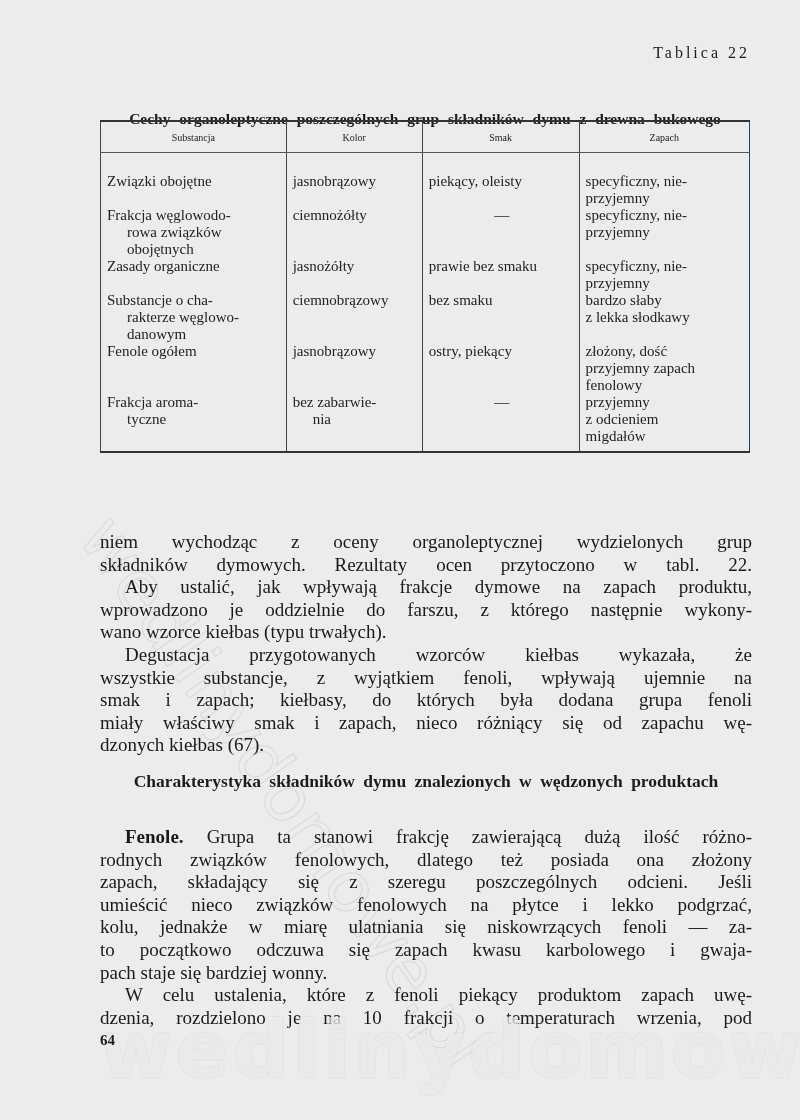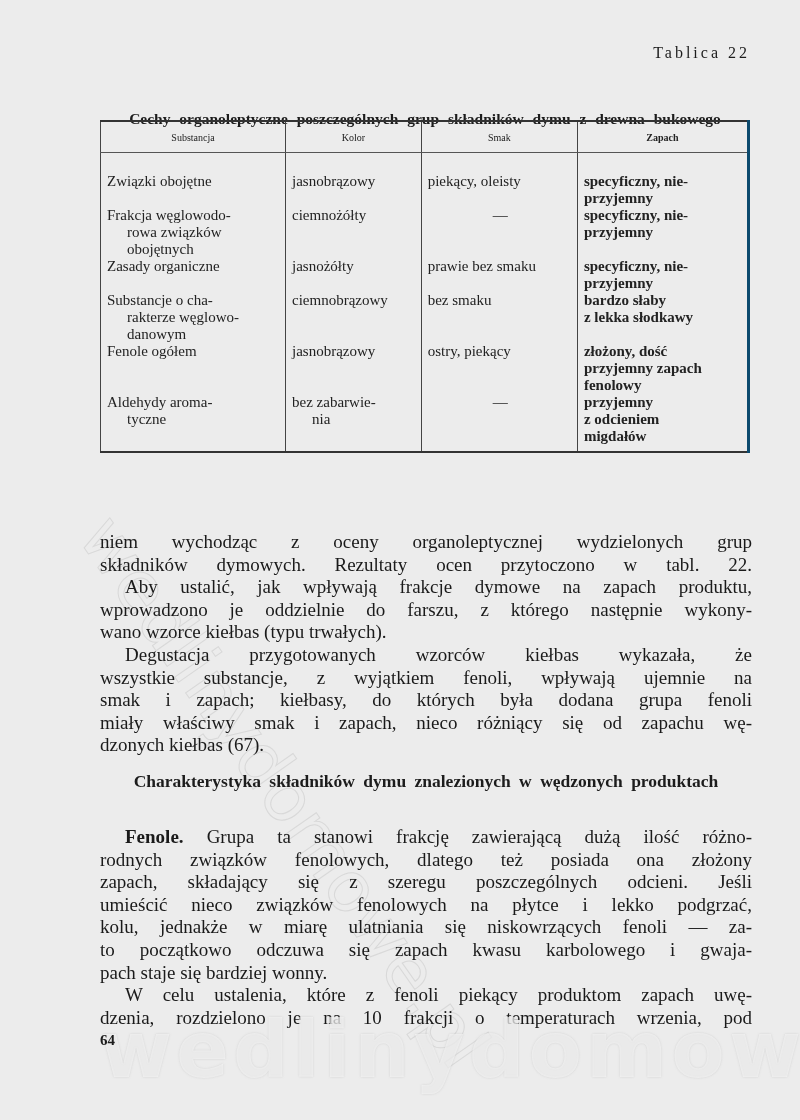--- a/index.html
+++ b/index.html
@@ -59,21 +59,21 @@
       border-top: 2px solid #333;
       border-bottom: 1.5px solid #555;
       text-align: center;
       padding: 0;
       font-size: 10px;
     }
     .data-table th + th, .data-table td + td {
       border-left: 1px solid #444;
     }
     .data-table th:first-child, .data-table td:first-child { border-left: 1px solid #444; }
-    .data-table th:last-child, .data-table td:last-child { border-right: 3px solid #0c4a6e; font-weight: bold; }
+    .data-table th:last-child, .data-table td:last-child { border-right: 1px solid #0c4a6e; }
     .data-table td {
       vertical-align: top;
       padding: 0 4px 0 6px;
     }
     .data-table tbody tr:first-child td { padding-top: 20px; }
     .data-table tbody tr:last-child td {
       border-bottom: 2px solid #333;
       padding-bottom: 6px;
     }
     .col-sub { width: 186px; }
@@ -240,21 +240,21 @@
             <span class="cell-line">ostry, piekący</span>
           </td>
           <td>
             <span class="cell-line">złożony, dość</span>
             <span class="cell-line">przyjemny zapach</span>
             <span class="cell-line">fenolowy</span>
           </td>
         </tr>
         <tr>
           <td>
-            <span class="cell-line">Aldehydy aroma-</span>
+            <span class="cell-line">Frakcja aroma-</span>
             <span class="cell-line indent">tyczne</span>
           </td>
           <td>
             <span class="cell-line">bez zabarwie-</span>
             <span class="cell-line indent">nia</span>
           </td>
           <td class="center">
             <span class="cell-line">—</span>
           </td>
           <td>

